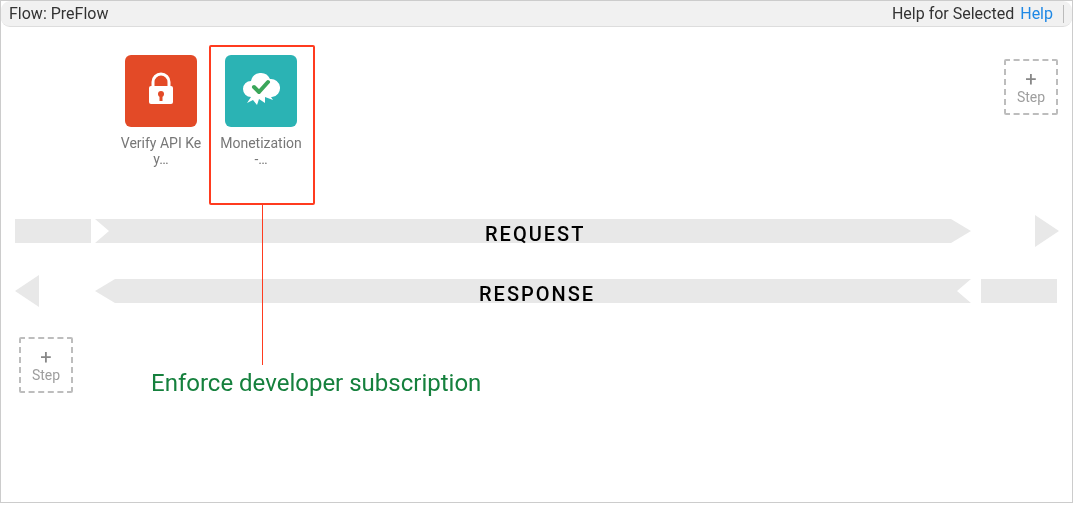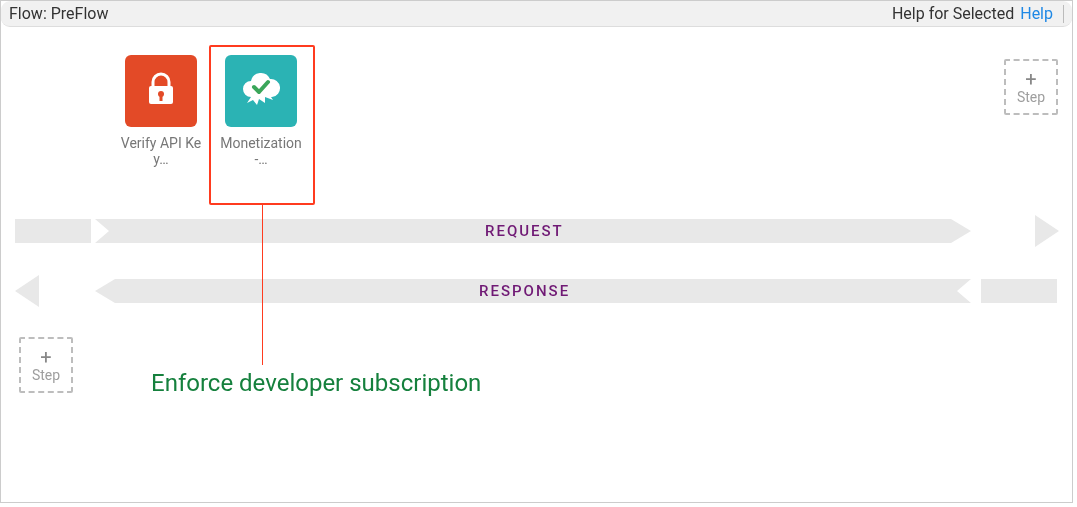--- a/index.html
+++ b/index.html
@@ -94,23 +94,23 @@
   }
   .lane-head-left {
     position: absolute;
     width: 0; height: 0;
     border-top: 16px solid transparent;
     border-bottom: 16px solid transparent;
     border-right: 24px solid #e8e8e8;
   }
   .lane-label {
     position: absolute;
-    font-size: 15px;
+    font-size: 20px;
     letter-spacing: 2px;
-    color: #701a75;
+    color: #000000;
     font-weight: 500;
   }
 
   
   .addstep {
     position: absolute;
     width: 54px;
     height: 56px;
     border: 2px dashed #bdbdbd;
     border-radius: 2px;

